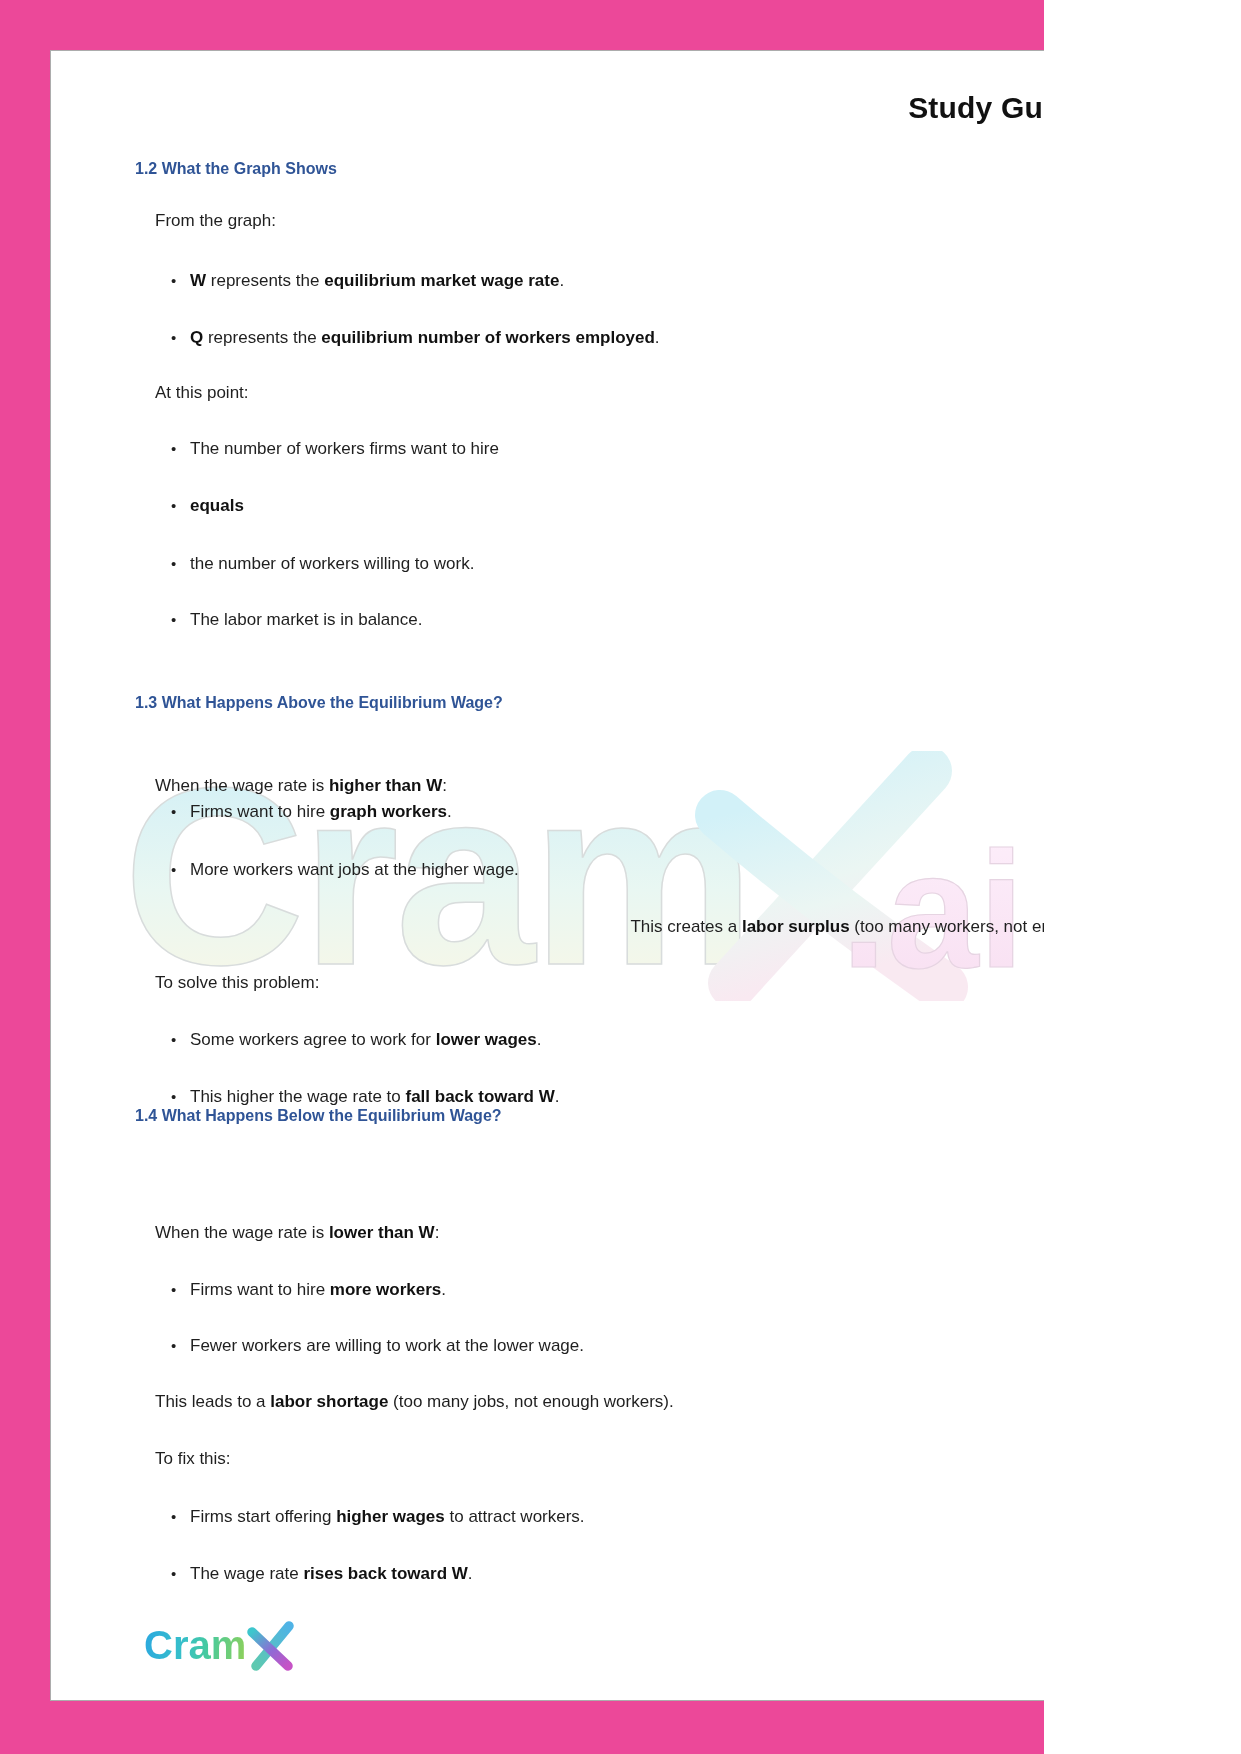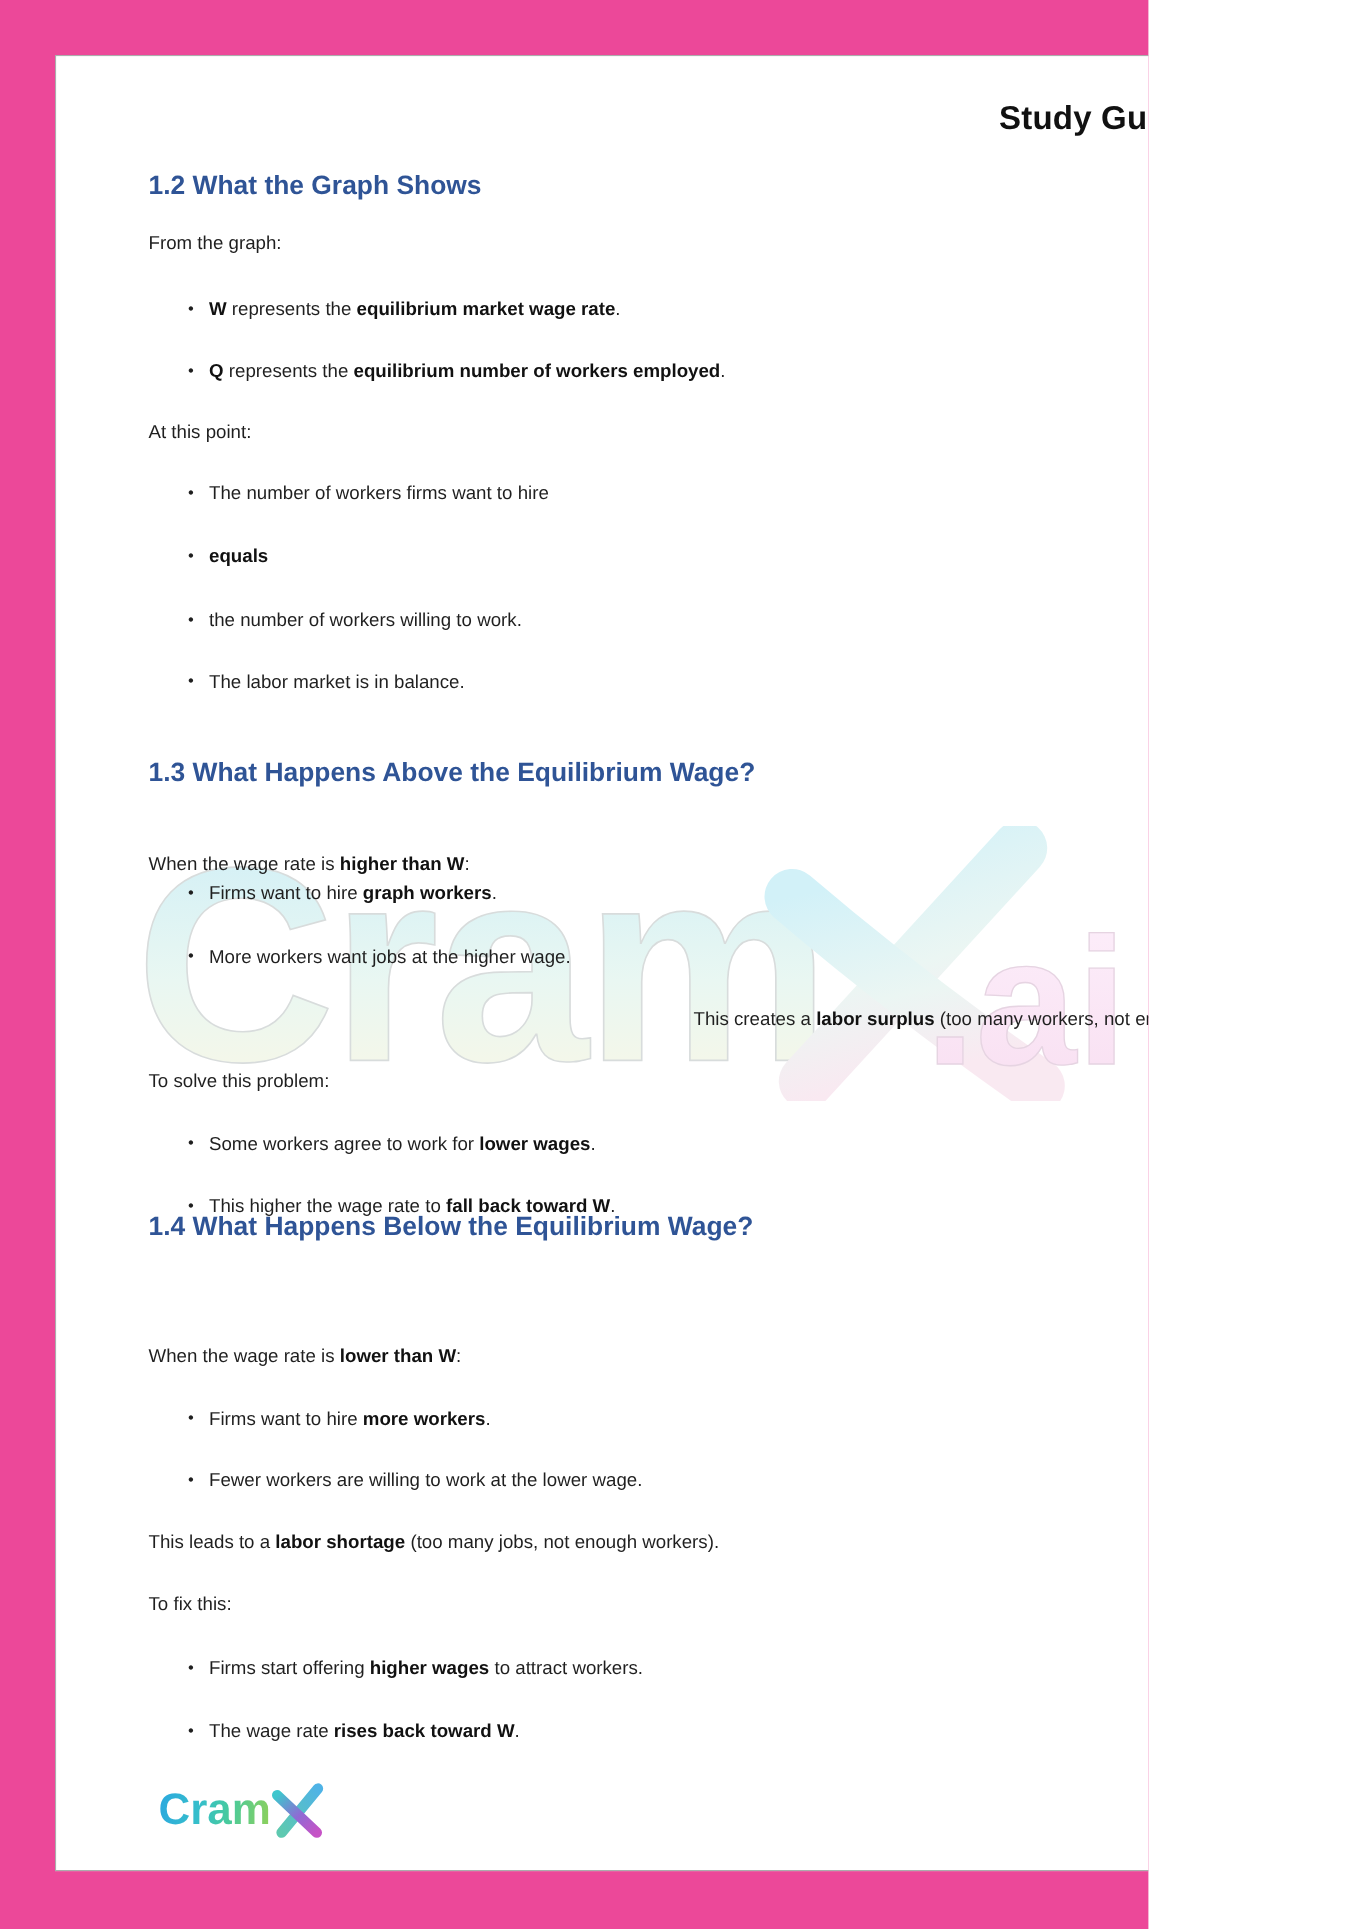--- a/index.html
+++ b/index.html
@@ -7,24 +7,24 @@
           font-family:"Liberation Sans", sans-serif;}
   .page{position:absolute;left:50px;top:50px;width:1140px;height:1651px;
         border:1.5px solid #acacac;box-sizing:border-box;background:#ffffff;}
   .doc-title{position:absolute;top:40px;right:102px;font-size:30px;font-weight:700;
              color:#111111;letter-spacing:0.2px;}
   
   .watermark{position:absolute;left:72px;top:700px;width:905px;height:250px;pointer-events:none;}
   
   #content .blk{position:absolute;left:84px;width:1000px;font-size:17px;line-height:22px;
                 color:#1f1f1f;}
-  #content .blk .txt{display:block;}
+  #content .blk .txt{display:block;margin-left:20px;}
   #content .bullet .dot{position:absolute;left:36px;top:0;font-size:15px;color:#1f1f1f;}
   #content .bullet .txt{margin-left:55px;}
-  #content .h2{position:absolute;left:84px;width:1000px;font-size:24px;line-height:30px;
+  #content .h2{position:absolute;left:84px;width:1000px;font-size:16px;line-height:30px;
                font-weight:700;color:#2f5496;}
   #content b{font-weight:700;color:#111111;}
   
   .logo{position:absolute;left:93px;top:1572px;height:50px;display:flex;align-items:flex-start;}
   .logo-text{font-size:40px;line-height:44px;font-weight:700;color:#2aa9e0;
              background:linear-gradient(100deg,#2ba7e0 0%,#36bfca 38%,#47ca9e 62%,#8ad05e 96%);
              -webkit-background-clip:text;background-clip:text;-webkit-text-fill-color:transparent;}
   .logo-x{margin-left:-3px;margin-top:-2px;}
 </style>
 </head>

